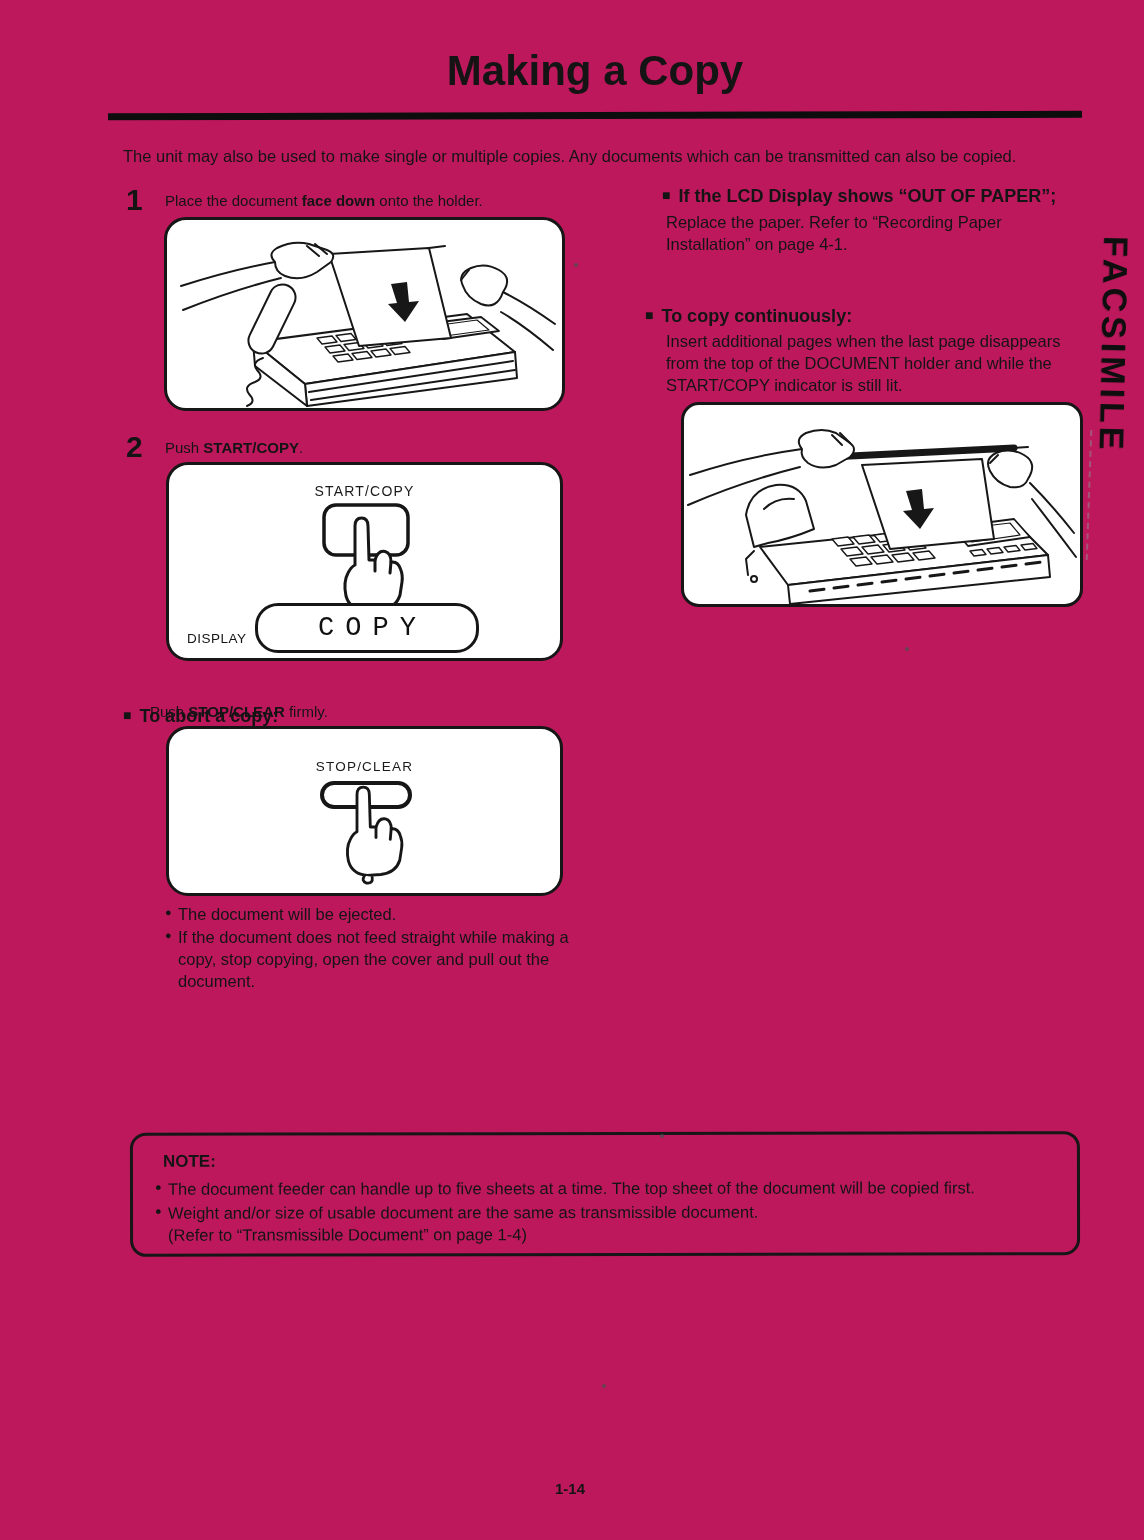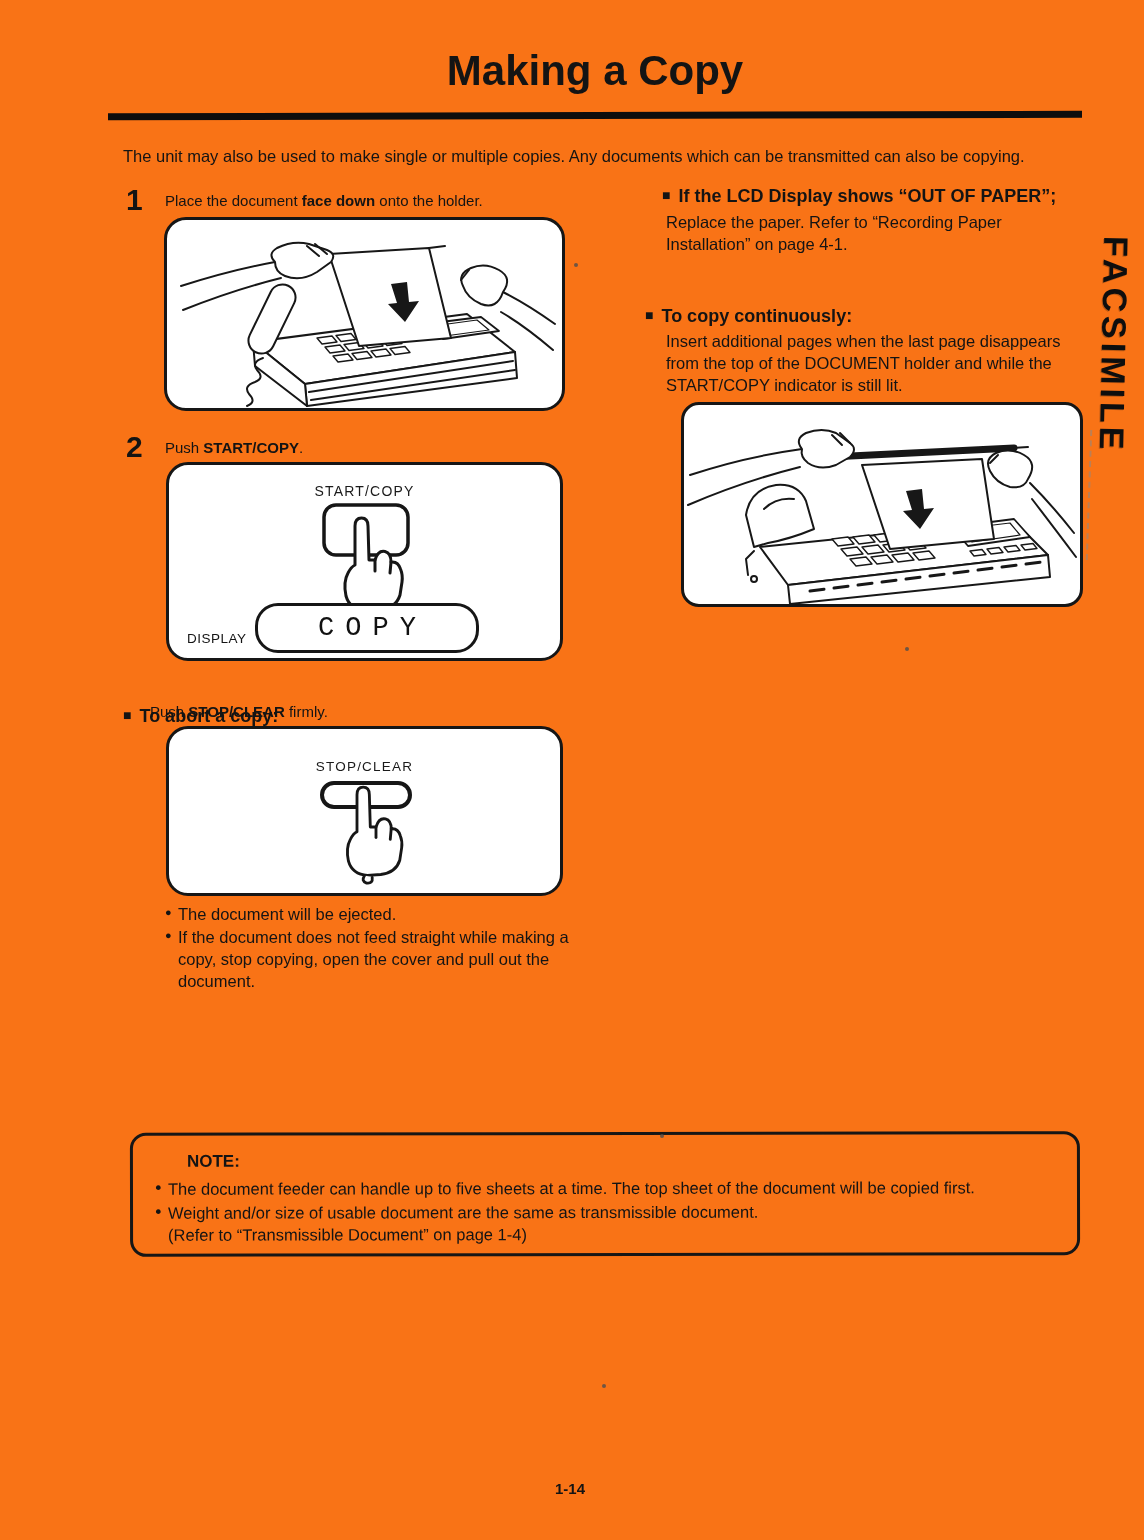--- a/index.html
+++ b/index.html
@@ -1,17 +1,17 @@
 <!DOCTYPE html>
 <html><head>
 <meta charset="utf-8">
 <style>
   html,body{margin:0;padding:0;background:#9a9a9a;}
   .sheet{
-    position:relative;width:1144px;height:1540px;background:#f97316;
+    position:relative;width:1144px;height:1540px;background:#be185d;
     font-family:"Liberation Sans",sans-serif;color:#141414;overflow:hidden;
     margin:0 auto;
   }
   .abs{position:absolute;}
   .title{font-size:42px;font-weight:700;letter-spacing:0px;text-align:center;}
   .rule{background:#0d0d0d;transform:rotate(-0.15deg);}
   .body{font-size:16.5px;line-height:1.33;}
   .steptext{font-size:15px;}
   .stepnum{font-size:30px;font-weight:600;}
   .h-square{display:inline-block;font-size:14px;vertical-align:2px;margin-right:8px;}
@@ -36,21 +36,21 @@
   b{font-weight:700;}
 </style>
 </head>
 <body>
 
 <div class="sheet">
 
   <div class="abs title" style="left:110px;top:47px;width:970px;">Making a Copy</div>
   <div class="abs rule" style="left:108px;top:112px;width:974px;height:7px;"></div>
 
-  <div class="abs body" style="left:123px;top:146px;width:965px;">The unit may also be used to make single or multiple copies. Any documents which can be transmitted can also be copying.</div>
+  <div class="abs body" style="left:123px;top:146px;width:965px;">The unit may also be used to make single or multiple copies. Any documents which can be transmitted can also be copied.</div>
 
   <div class="abs stepnum" style="left:126px;top:183px;">1</div>
   <div class="abs steptext" style="left:165px;top:192px;width:420px;">
     <span>Place the document </span><b>face down</b><span> onto the holder.</span>
   </div>
 
   <div class="abs panel" style="left:164px;top:217px;width:395px;height:188px;">
     <svg width="395" height="188" viewBox="0 0 395 188">
       <g stroke="#171717" fill="none" stroke-width="2" stroke-linecap="round" stroke-linejoin="round">
 
@@ -240,21 +240,21 @@
         </g>
       </g>
       <path fill="#171717" d="M222,86 L238,84 L240,104 L250,103 L236,124 L219,106 L228,105 Z"></path>
     </svg>
   </div>
 
   <div class="abs sidetab" style="left:1094px;top:236px;">FACSIMILE</div>
   <div class="abs tabnoise" style="left:1088px;top:430px;height:130px;"></div>
 
   <div class="abs notebox" style="left:130px;top:1132px;width:944px;height:118px;">
-    <div class="abs note-head" style="left:30px;top:16px;margin-left:24px;">NOTE:</div>
+    <div class="abs note-head" style="left:30px;top:16px;">NOTE:</div>
     <div class="abs bullet-line" style="left:22px;top:42px;width:900px;">
       <span class="bullet-mark">●</span><span>The document feeder can handle up to five sheets at a time. The top sheet of the document will be copied first.</span>
     </div>
     <div class="abs bullet-line" style="left:22px;top:66px;width:900px;">
       <span class="bullet-mark">●</span><span>Weight and/or size of usable document are the same as transmissible document.</span>
     </div>
     <div class="abs body" style="left:35px;top:89px;width:880px;">(Refer to “Transmissible Document” on page 1-4)</div>
   </div>
 
   <div class="abs pagenum" style="left:555px;top:1480px;width:90px;">1-14</div>

